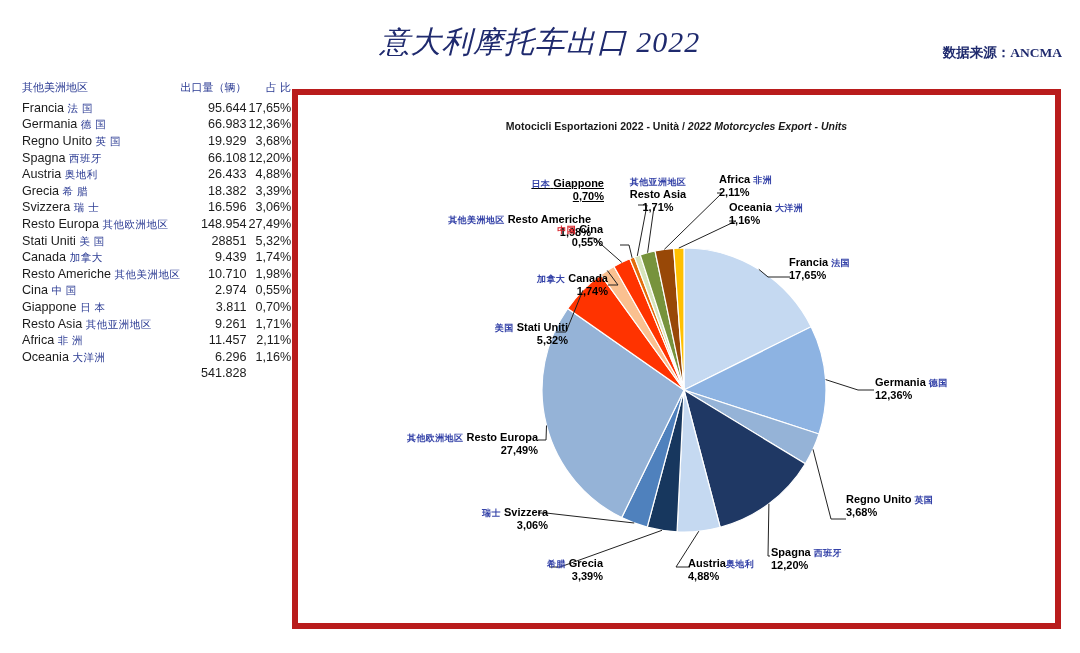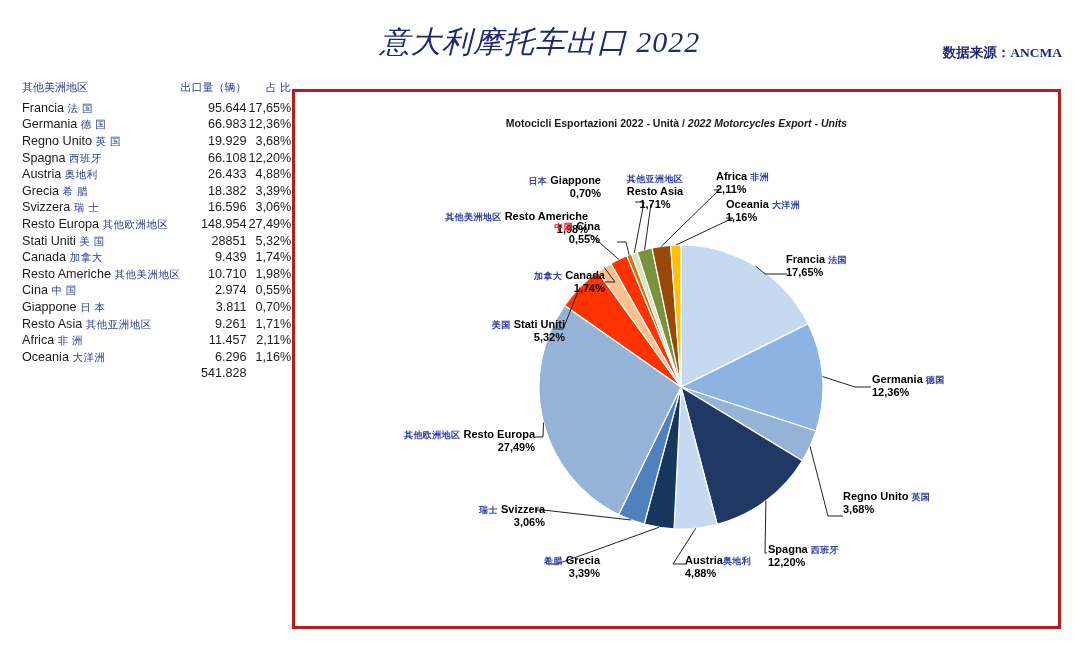--- a/index.html
+++ b/index.html
@@ -46,21 +46,21 @@
   #export-table td.name { font-size: 12.6px; color: #1b1b1b; }
   #export-table td.name .cn { color: #2c3c94; font-size: 10.5px; letter-spacing: .5px; }
   #export-table td.num { text-align: right; font-size: 12.6px; padding-right: 2px; }
   #export-table td.pct { text-align: right; font-size: 12.6px; }
   #export-table tr.total td.num { }
 
   
   #chart-panel {
     position: absolute; left: 292px; top: 89px;
     width: 769px; height: 540px;
-    border: 3px solid #b91c1c; background: #fff;
+    border: 6px solid #b91c1c; background: #fff;
   }
   #chart-title {
     position: absolute; left: 0; top: 25px; width: 100%;
     text-align: center; font-size: 10.5px; font-weight: 700; color: #1a1a1a;
   }
   #chart-title .it { font-style: italic; }
 
   #pie-wrap { position: absolute; left: 0; top: 0; width: 769px; height: 540px; }
 
   .lbl {
@@ -230,21 +230,21 @@
         <span>Resto Americhe</span>
         <span class="pc">1,98%</span>
       </div>
 
       <div class="lbl ta-r" style="left:185px; top:128px; width:120px;">
         <span class="cn red">中国</span>
         <span>Cina</span>
         <span class="pc">0,55%</span>
       </div>
 
-      <div class="lbl ta-r" style="left:148px; top:82px; width:158px;">
+      <div class="lbl ta-r" style="left:148px; top:82px; width:158px;text-decoration:underline;">
         <span class="cn">日本</span>
         <span>Giappone</span>
         <span class="pc">0,70%</span>
       </div>
 
       <div class="lbl ta-c" style="left:305px; top:82px; width:110px;">
         <span class="cn pc">其他亚洲地区</span>
         <span>Resto Asia</span>
         <span class="pc">1,71%</span>
       </div>

